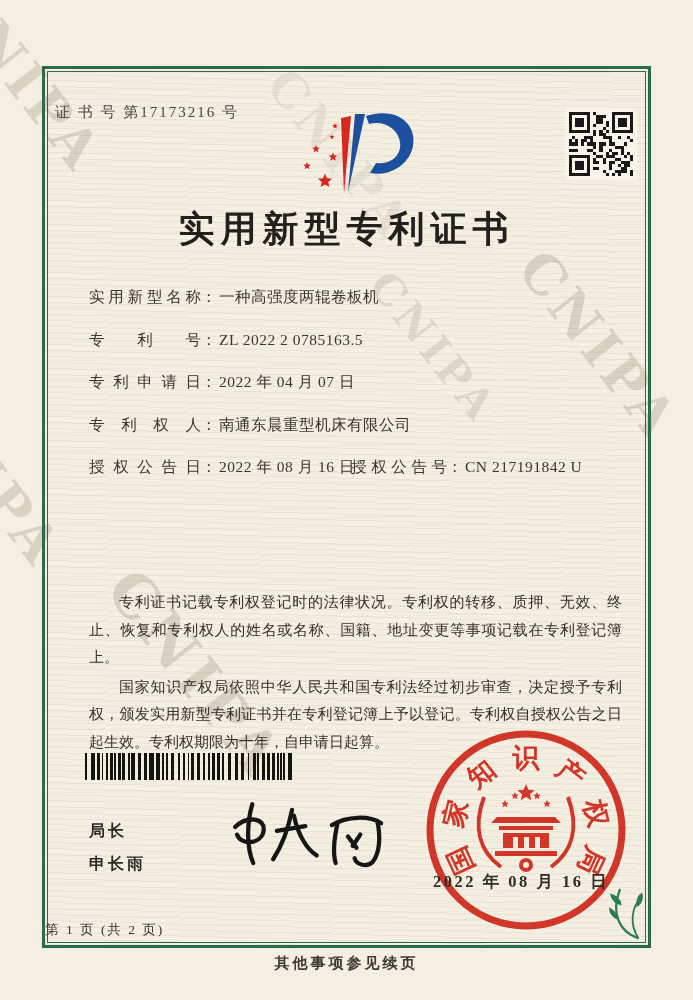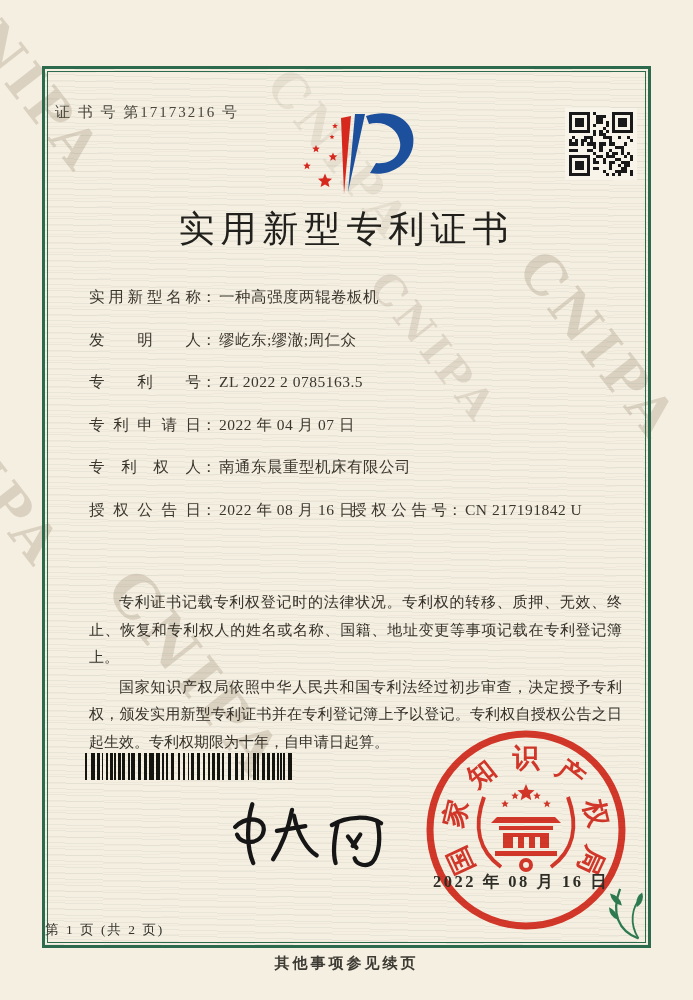--- a/index.html
+++ b/index.html
@@ -23,21 +23,21 @@
     background:
       repeating-linear-gradient(1.5deg, rgba(120,150,125,.10) 0 1px, rgba(0,0,0,0) 1px 6px),
       repeating-linear-gradient(-1deg, rgba(150,140,115,.06) 0 1px, rgba(0,0,0,0) 1px 9px);
   }
   .cert::before{content:"";position:absolute;inset:2px;border:1px solid #2b6a4d;pointer-events:none}
   .cert-no{position:absolute;left:10px;top:34px;font-size:15px;letter-spacing:2px;color:#49453b}
   .logo{position:absolute;left:240px;top:35px;line-height:0}
   .qr{position:absolute;left:520px;top:39px;line-height:0}
   .title{
     position:absolute;left:0;right:0;top:136px;text-align:center;
-    font-size:36px;font-weight:400;letter-spacing:6px;color:#22201c;
+    font-size:36px;font-weight:700;letter-spacing:6px;color:#22201c;
   }
   .fields{position:absolute;left:44px;right:34px;top:218px;font-size:15.5px;color:#3b362c}
   .frow{height:42.6px;position:relative;white-space:nowrap}
   .flabel{display:inline-block;width:112px;text-align:justify;text-align-last:justify;vertical-align:top}
   .fcolon{display:inline-block;width:18px}
   .fvalue{letter-spacing:.5px}
   .pair2{position:absolute;left:262px;top:0}
   .pair2 .flabel{width:96px}
   .paras{position:absolute;left:44px;right:26px;top:520px;font-size:15px;line-height:27.5px;color:#353028;text-align:justify}
   .paras p{text-indent:2em;margin-bottom:2px}
@@ -97,23 +97,20 @@
       </svg>
   </div>
 
   <div class="title">实用新型专利证书</div>
 
   <div class="fields">
     <div class="frow">
       <span class="flabel">实用新型名称</span><span class="fcolon">：</span><span class="fvalue">一种高强度两辊卷板机</span>
     </div>
     <div class="frow">
-      <span class="flabel">发明人</span><span class="fcolon">：</span><span class="fvalue">缪屹东;缪澈;周仁众</span>
-    </div>
-    <div class="frow">
       <span class="flabel">专利号</span><span class="fcolon">：</span><span class="fvalue">ZL 2022 2 0785163.5</span>
     </div>
     <div class="frow">
       <span class="flabel">专利申请日</span><span class="fcolon">：</span><span class="fvalue">2022 年 04 月 07 日</span>
     </div>
     <div class="frow">
       <span class="flabel">专利权人</span><span class="fcolon">：</span><span class="fvalue">南通东晨重型机床有限公司</span>
     </div>
     <div class="frow">
       <span class="flabel">授权公告日</span><span class="fcolon">：</span><span class="fvalue">2022 年 08 月 16 日</span>
@@ -127,20 +124,24 @@
     <p>专利证书记载专利权登记时的法律状况。专利权的转移、质押、无效、终止、恢复和专利权人的姓名或名称、国籍、地址变更等事项记载在专利登记簿上。</p>
     <p>国家知识产权局依照中华人民共和国专利法经过初步审查，决定授予专利权，颁发实用新型专利证书并在专利登记簿上予以登记。专利权自授权公告之日起生效。专利权期限为十年，自申请日起算。</p>
   </div>
 
   <div class="barcode">
     <svg id="barcode-svg" viewBox="0 0 214 27" width="214" height="27" shape-rendering="crispEdges">
         <path d="M0.0 0h2.4v27h-2.4zM6.3 0h3.4v27h-3.4zM12.4 0h2.4v27h-2.4zM16.7 0h1.6v27h-1.6zM20.7 0h2.4v27h-2.4zM25.2 0h2.4v27h-2.4zM29.1 0h1.6v27h-1.6zM33.4 0h2.4v27h-2.4zM37.1 0h2.4v27h-2.4zM43.1 0h1.6v27h-1.6zM46.1 0h3.4v27h-3.4zM52.5 0h3.4v27h-3.4zM59.4 0h2.4v27h-2.4zM63.9 0h5v27h-5zM71.2 0h3.4v27h-3.4zM77.4 0h1.6v27h-1.6zM80.6 0h2.4v27h-2.4zM85.6 0h3.4v27h-3.4zM92.5 0h2.4v27h-2.4zM98.0 0h2.4v27h-2.4zM102.6 0h1.6v27h-1.6zM105.6 0h3.4v27h-3.4zM111.6 0h3.4v27h-3.4zM117.9 0h2.4v27h-2.4zM123.4 0h1.6v27h-1.6zM127.4 0h2.4v27h-2.4zM132.3 0h2.4v27h-2.4zM136.5 0h2.4v27h-2.4zM142.5 0h3.4v27h-3.4zM149.8 0h3.4v27h-3.4zM156.4 0h2.4v27h-2.4zM162.8 0h1.6v27h-1.6zM168.2 0h2.4v27h-2.4zM172.1 0h1.6v27h-1.6zM176.9 0h3.4v27h-3.4zM181.6 0h3.4v27h-3.4zM187.4 0h2.4v27h-2.4zM191.9 0h1.6v27h-1.6zM195.4 0h1.6v27h-1.6zM198.4 0h1.6v27h-1.6zM203.3 0h3.4v27h-3.4z" fill="#15150f"></path>
       </svg>
   </div>
 
+  <div class="signer">
+    <div>局长</div>
+    <div>申长雨</div>
+  </div>
 
   <div class="sig" title="申长雨">
     <svg viewBox="0 0 210 95" width="200" height="90" fill="none" stroke="#161616" stroke-width="4.5" stroke-linecap="round">
       <path d="M62 14 C 56 34 56 60 63 76"></path>
       <path d="M44 38 C 56 26 76 28 74 42 C 72 56 50 58 46 46"></path>
       <path d="M104 20 C 100 40 92 60 84 72"></path>
       <path d="M88 42 L 118 37"></path>
       <path d="M106 26 C 110 46 120 62 130 68"></path>
       <path d="M146 36 C 162 26 186 26 198 34"></path>
       <path d="M152 34 C 148 52 147 66 150 76"></path>

